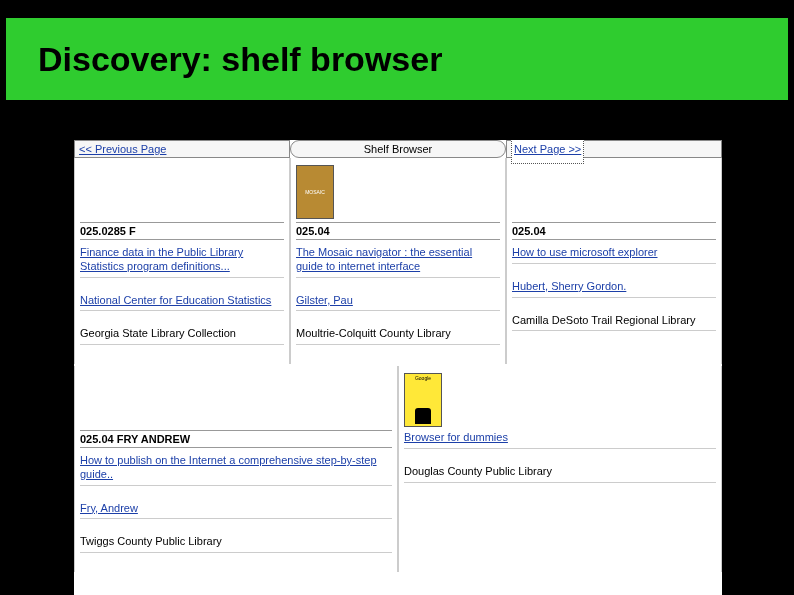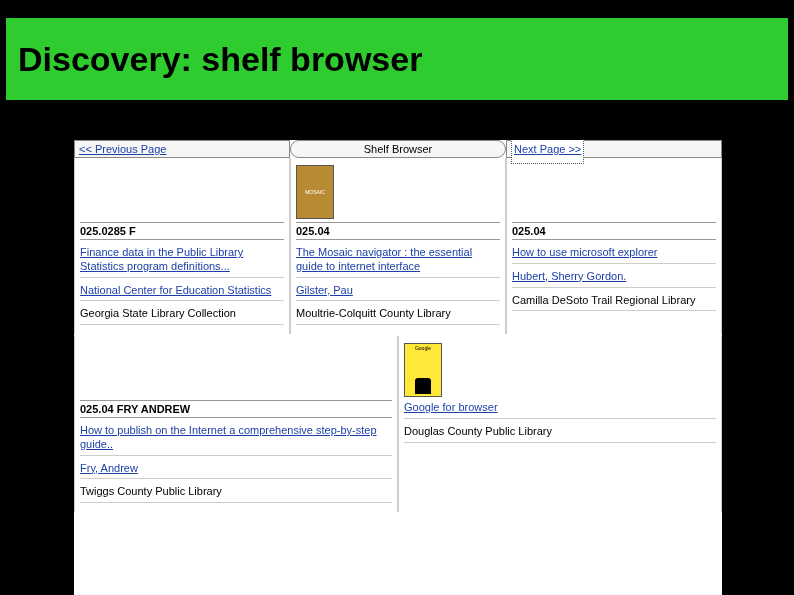--- a/index.html
+++ b/index.html
@@ -13,21 +13,21 @@
   }
   .title-band {
     position: absolute;
     top: 18px;
     left: 6px;
     right: 6px;
     height: 82px;
     background: #2fcc2f;
     display: flex;
     align-items: center;
-    padding-left: 12px;
+    padding-left: 32px;
   }
   .title-band h1 {
     color: #000;
     font-size: 34px;
     font-weight: bold;
   }
   .browser-panel {
     position: absolute;
     top: 140px;
     left: 74px;
@@ -119,21 +119,21 @@
     font-size: 11px;
     border-top: 1px solid #999;
     border-bottom: 1px solid #999;
     padding: 2px 0;
     margin: 3px 0 4px 0;
   }
   .field {
     font-size: 11px;
     border-bottom: 1px solid #ccc;
     padding: 2px 0 3px 0;
-    margin-bottom: 4px;
+    margin-bottom: 14px;
     line-height: 1.25;
   }
   .field.link { color: #1c3fa8; text-decoration: underline; cursor: pointer; }
   .row2 .cover-slot { height: 58px; }
   .row2 { margin-top: 2px; }
 </style>
 </head>
 <body>
 
 <div class="title-band">
@@ -190,18 +190,18 @@
       <div class="field link">Fry, Andrew</div>
       <div class="field">Twiggs County Public Library</div>
     </div>
     <div class="col">
       <div class="cover-slot">
         <div class="cover dummies">
           <div class="d-top">Google</div>
           <div class="d-head"></div>
         </div>
       </div>
-      <div class="field link">Google for browser</div>
+      <div class="field link">Browser for dummies</div>
       <div class="field">Douglas County Public Library</div>
     </div>
   </div>
 
 </div>
 
 </body></html>

